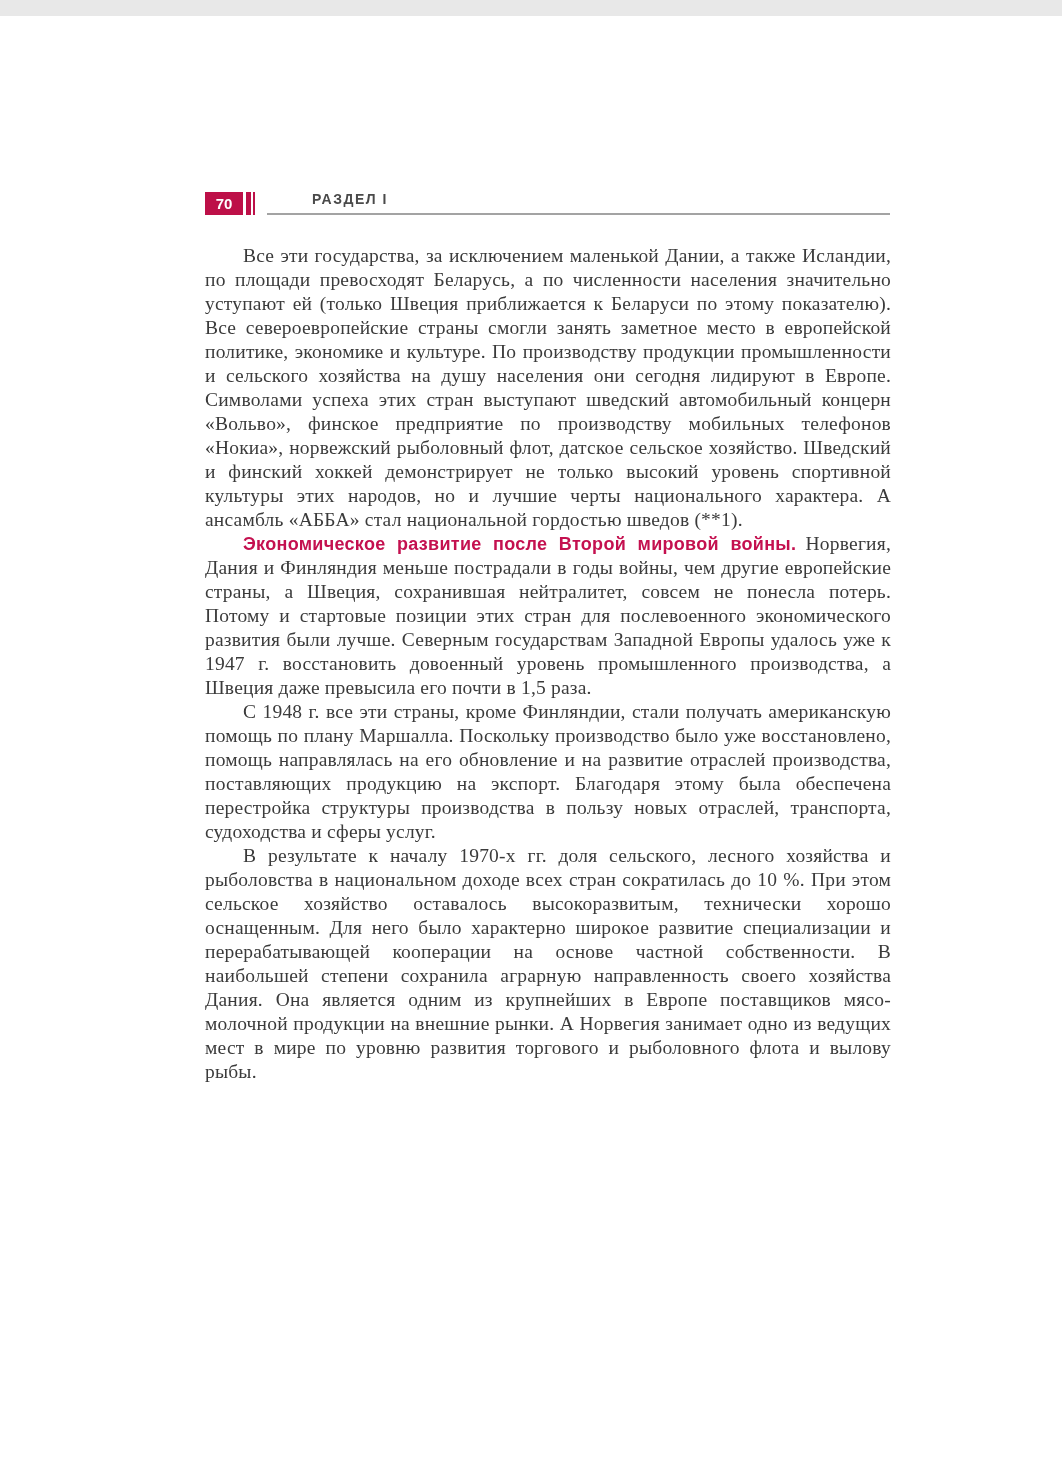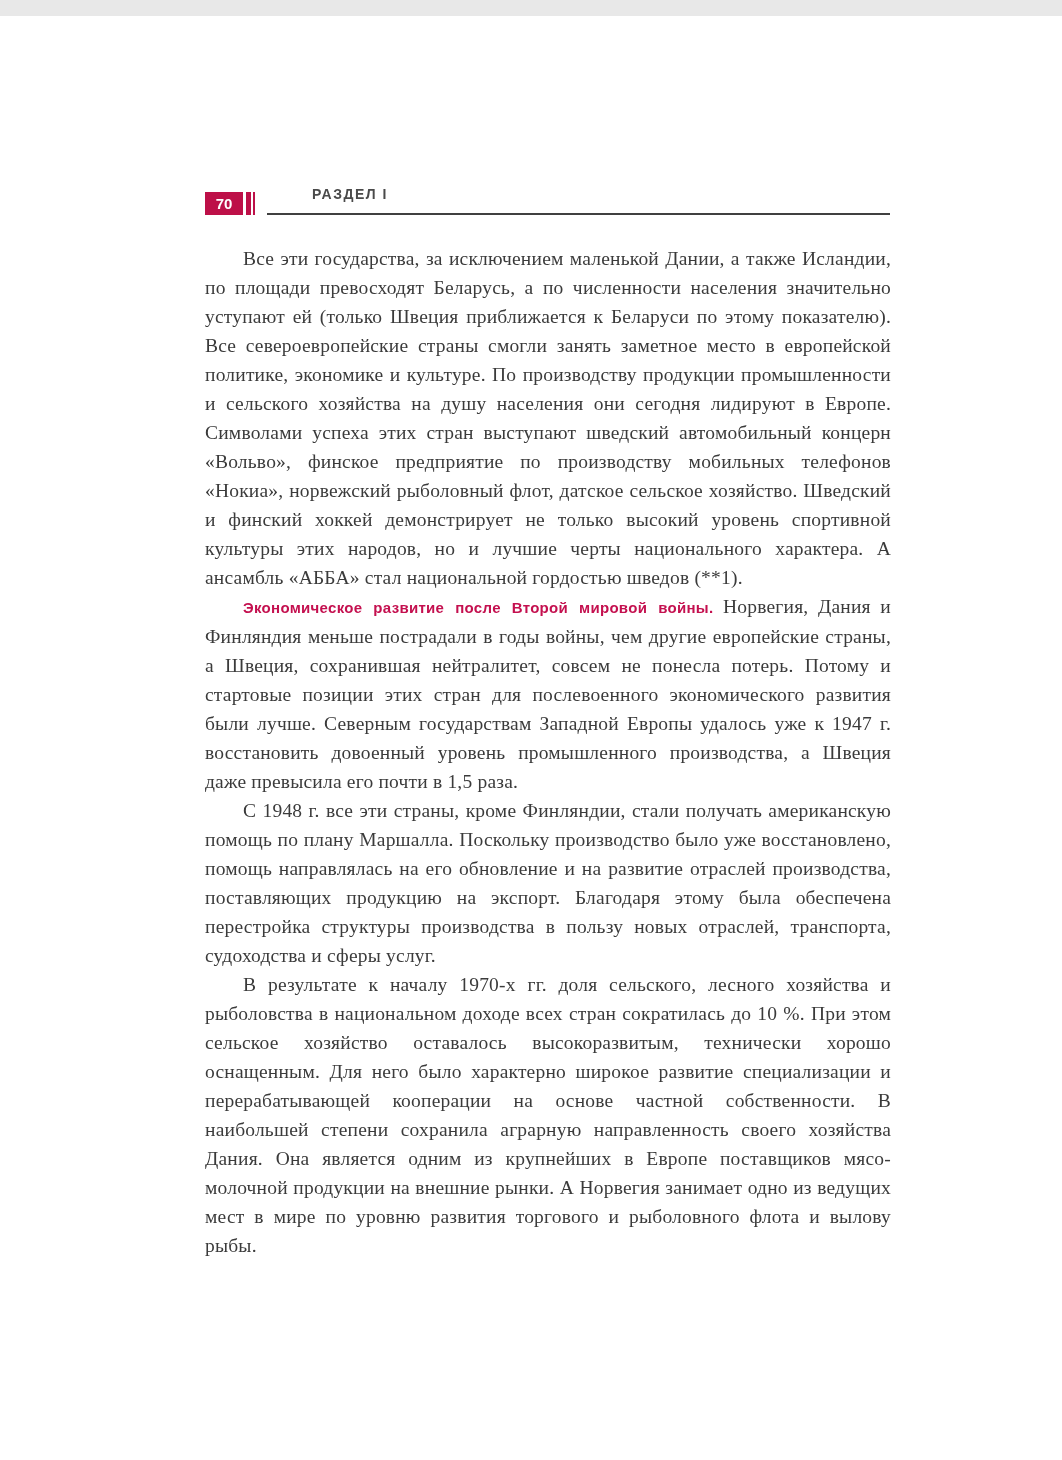--- a/index.html
+++ b/index.html
@@ -47,57 +47,57 @@
     background: #bd1048;
     width: 5px;
     margin-left: 3px;
     flex: 0 0 auto;
   }
   .badge-bar.thin { width: 2px; margin-left: 2px; }
 
   .header-title-area {
     flex: 1 1 auto;
     margin-left: 12px;
-    border-bottom: 2px solid #404040;
+    border-bottom: 2px solid #a3a3a3;
     display: flex;
-    align-items: center;
+    align-items: flex-end;
     padding-left: 45px;
-    padding-bottom: 17px;
+    padding-bottom: 6px;
   }
 
   .section-title {
     font-family: "Liberation Sans", sans-serif;
     font-weight: bold;
     font-size: 14px;
     letter-spacing: 1.5px;
     color: #4a4a4a;
   }
 
   
   .body-text {
     position: absolute;
     top: 228px;
     left: 205px;
     width: 686px;
     color: #3b3b3b;
     font-size: 19.5px;
-    line-height: 29px;
+    line-height: 24px;
     text-align: justify;
     letter-spacing: 0.2px;
   }
 
   .body-text p {
     text-indent: 38px;
   }
 
   .inline-heading {
     font-family: "Liberation Sans", sans-serif;
     font-weight: bold;
     color: #c4104f;
-    font-size: 15px;
+    font-size: 18px;
     letter-spacing: 0.3px;
     word-spacing: 2px;
   }
 
   
   .watermark {
     position: absolute;
     left: 0;
     right: 0;
     bottom: 42px;

